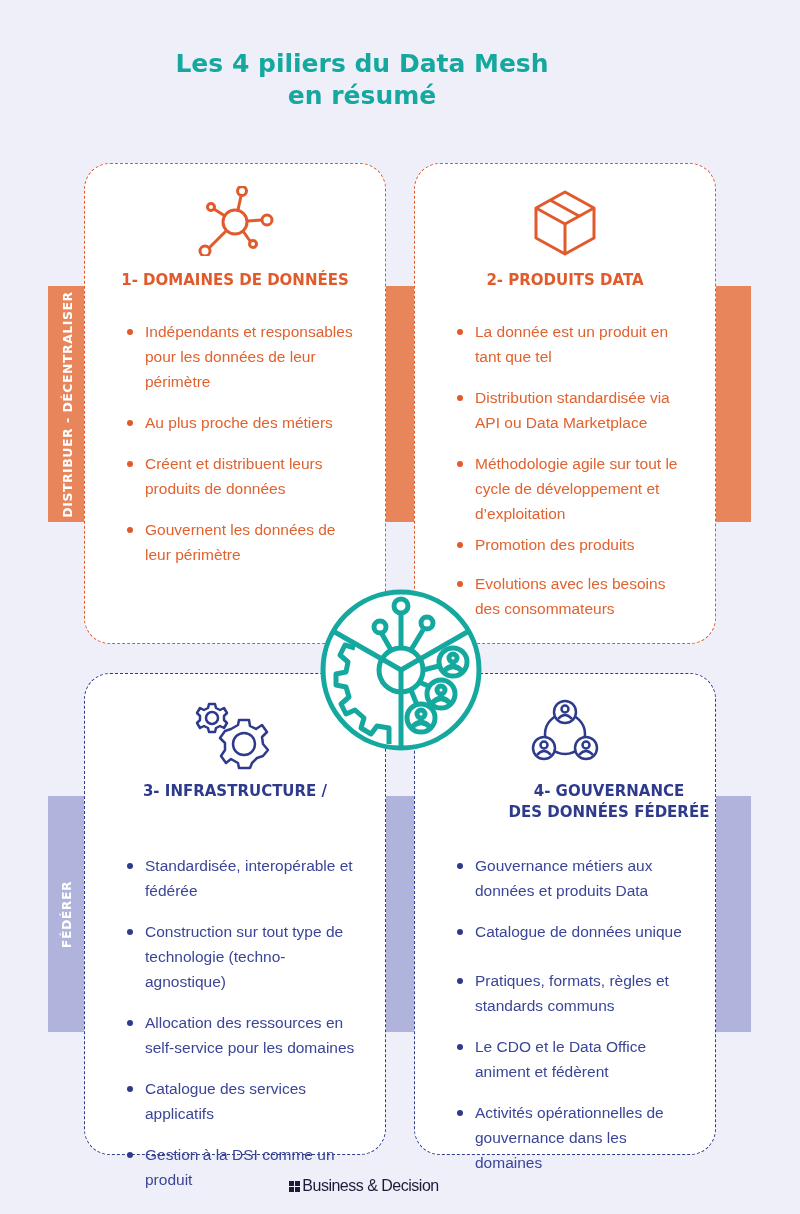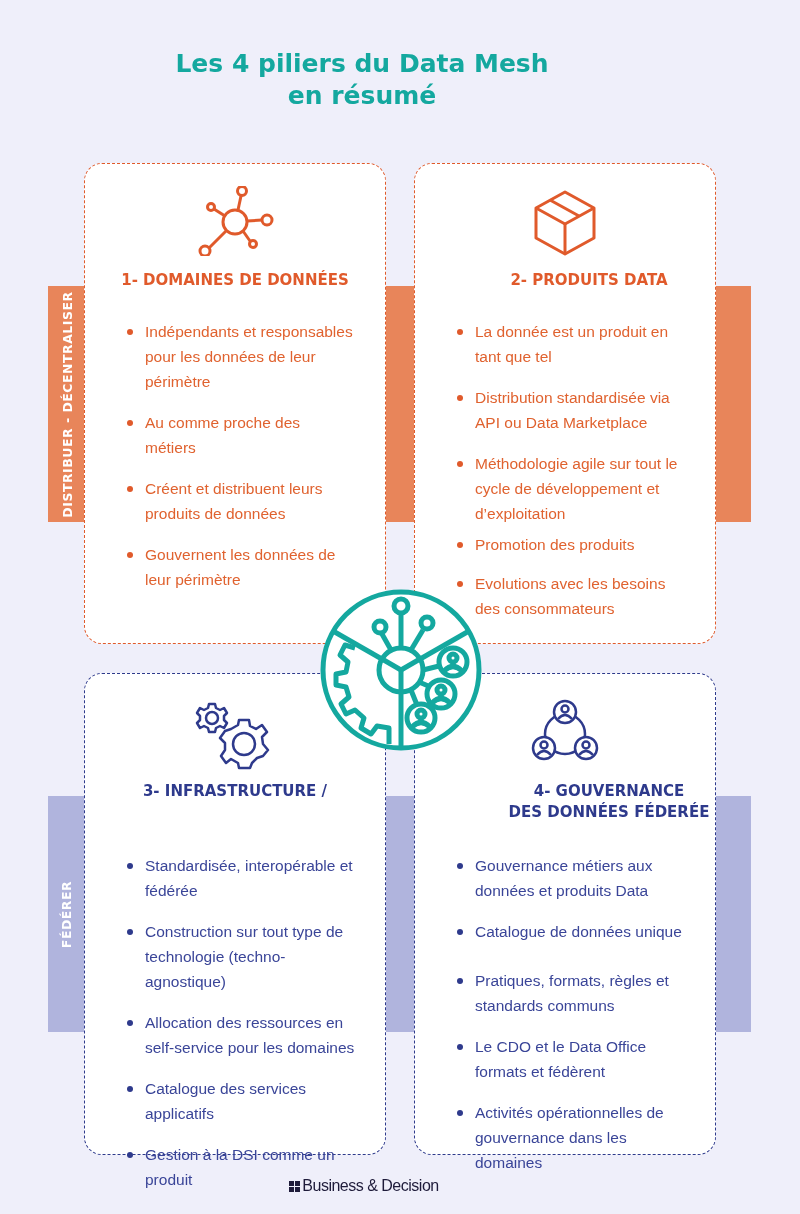--- a/index.html
+++ b/index.html
@@ -17,21 +17,21 @@
   .band.orange { top:286px; height:236px; background:#e8855a; }
   .band.purple { top:796px; height:236px; background:#b0b4dd; }
   .band-label {
     position:absolute; left:48px; width:38px; display:flex; align-items:center; justify-content:center;
   }
   .band-label span {
     transform:rotate(-90deg); white-space:nowrap; color:#fff; font-weight:bold; font-size:12.5px;
     letter-spacing:0.5px; font-family:"DejaVu Sans", sans-serif;
   }
   .card {
-    position:absolute; width:302px; background:#fff; border-radius:18px; box-sizing:border-box;
+    position:absolute; width:302px; background:#fff; border-radius:26px; box-sizing:border-box;
     border:1.5px dashed;
   }
   .card.orange { border-color:#e05a2b; color:#e05a2b; }
   .card.purple { border-color:#2e3a8c; color:#2e3a8c; }
   .card .icon { position:absolute; left:0; width:100%; display:flex; justify-content:center; }
   .card h2 {
     position:absolute; left:0; width:100%; margin:0; text-align:center;
     font-size:15px; line-height:21px; font-weight:bold; font-family:"DejaVu Sans", sans-serif;
   }
   .card ul { position:absolute; left:32px; right:22px; margin:8px; padding:0; list-style:none; }
@@ -82,37 +82,37 @@
         <line x1="62" y1="35" x2="77" y2="34"></line>
       <circle cx="68" cy="58" r="3.5"></circle>
         <line x1="58" y1="45" x2="65" y2="55"></line>
       <circle cx="20" cy="65" r="5"></circle>
         <line x1="24" y1="62" x2="41" y2="45"></line>
     </svg>
   </div>
   <h2 style="top:106px;">1- DOMAINES DE DONNÉES</h2>
   <ul style="top:147px;">
     <li style="margin-bottom:16px;">Indépendants et responsables pour les données de leur périmètre</li>
-    <li style="margin-bottom:16px;">Au comme proche des métiers</li>
+    <li style="margin-bottom:16px;">Au plus proche des métiers</li>
     <li style="margin-bottom:16px;">Créent et distribuent leurs produits de données</li>
     <li style="margin-bottom:16px;">Gouvernent les données de leur périmètre</li>
   </ul>
 </div>
 
 <div class="card orange" style="left:414px;top:163px;height:481px;">
   <div class="icon" style="top:24px;">
     <svg width="70" height="70" viewBox="0 0 70 70" fill="none" stroke="#e05a2b" stroke-width="3" stroke-linejoin="round">
       <path d="M35 4 L64 20 L64 50 L35 66 L6 50 L6 20 Z"></path>
       <path d="M6 20 L35 36 L64 20"></path>
       <line x1="35" y1="36" x2="35" y2="66"></line>
       <path d="M20 12 L49 28"></path>
       <path d="M49 28 L49 28"></path>
     </svg>
   </div>
-  <h2 style="top:106px;padding-left:24px;">2- PRODUITS DATA</h2>
+  <h2 style="top:106px;">2- PRODUITS DATA</h2>
   <ul style="top:147px;">
     <li style="margin-bottom:16px;">La donnée est un produit en tant que tel</li>
     <li style="margin-bottom:16px;">Distribution standardisée via API ou Data Marketplace</li>
     <li style="margin-bottom:6px;">Méthodologie agile sur tout le cycle de développement et d’exploitation</li>
     <li style="margin-bottom:14px;">Promotion des produits</li>
     <li>Evolutions avec les besoins des consommateurs</li>
   </ul>
 </div>
 
 <div class="card purple" style="left:84px;top:673px;height:482px;">
@@ -162,21 +162,21 @@
     </svg>
   </div>
   <h2 style="top:107px;padding-left:44px;">
     <div>4- GOUVERNANCE</div>
     <div>DES DONNÉES FÉDERÉE</div>
   </h2>
   <ul style="top:171px;">
     <li style="margin-bottom:16px;">Gouvernance métiers aux données et produits Data</li>
     <li style="margin-bottom:24px;">Catalogue de données unique</li>
     <li style="margin-bottom:16px;">Pratiques, formats, règles et standards communs</li>
-    <li style="margin-bottom:16px;">Le CDO et le Data Office formats et fédèrent</li>
+    <li style="margin-bottom:16px;">Le CDO et le Data Office animent et fédèrent</li>
     <li>Activités opérationnelles de gouvernance dans les domaines</li>
   </ul>
 </div>
 
 <div class="center-logo">
   <svg width="164" height="164" viewBox="0 0 164 164" fill="none" stroke="#14a89f" stroke-width="5" stroke-linejoin="round">
     <circle cx="82" cy="82" r="78" fill="#fff"></circle>
 
     <line x1="82" y1="82" x2="82" y2="160"></line>
     <line x1="82" y1="82" x2="14" y2="43"></line>

